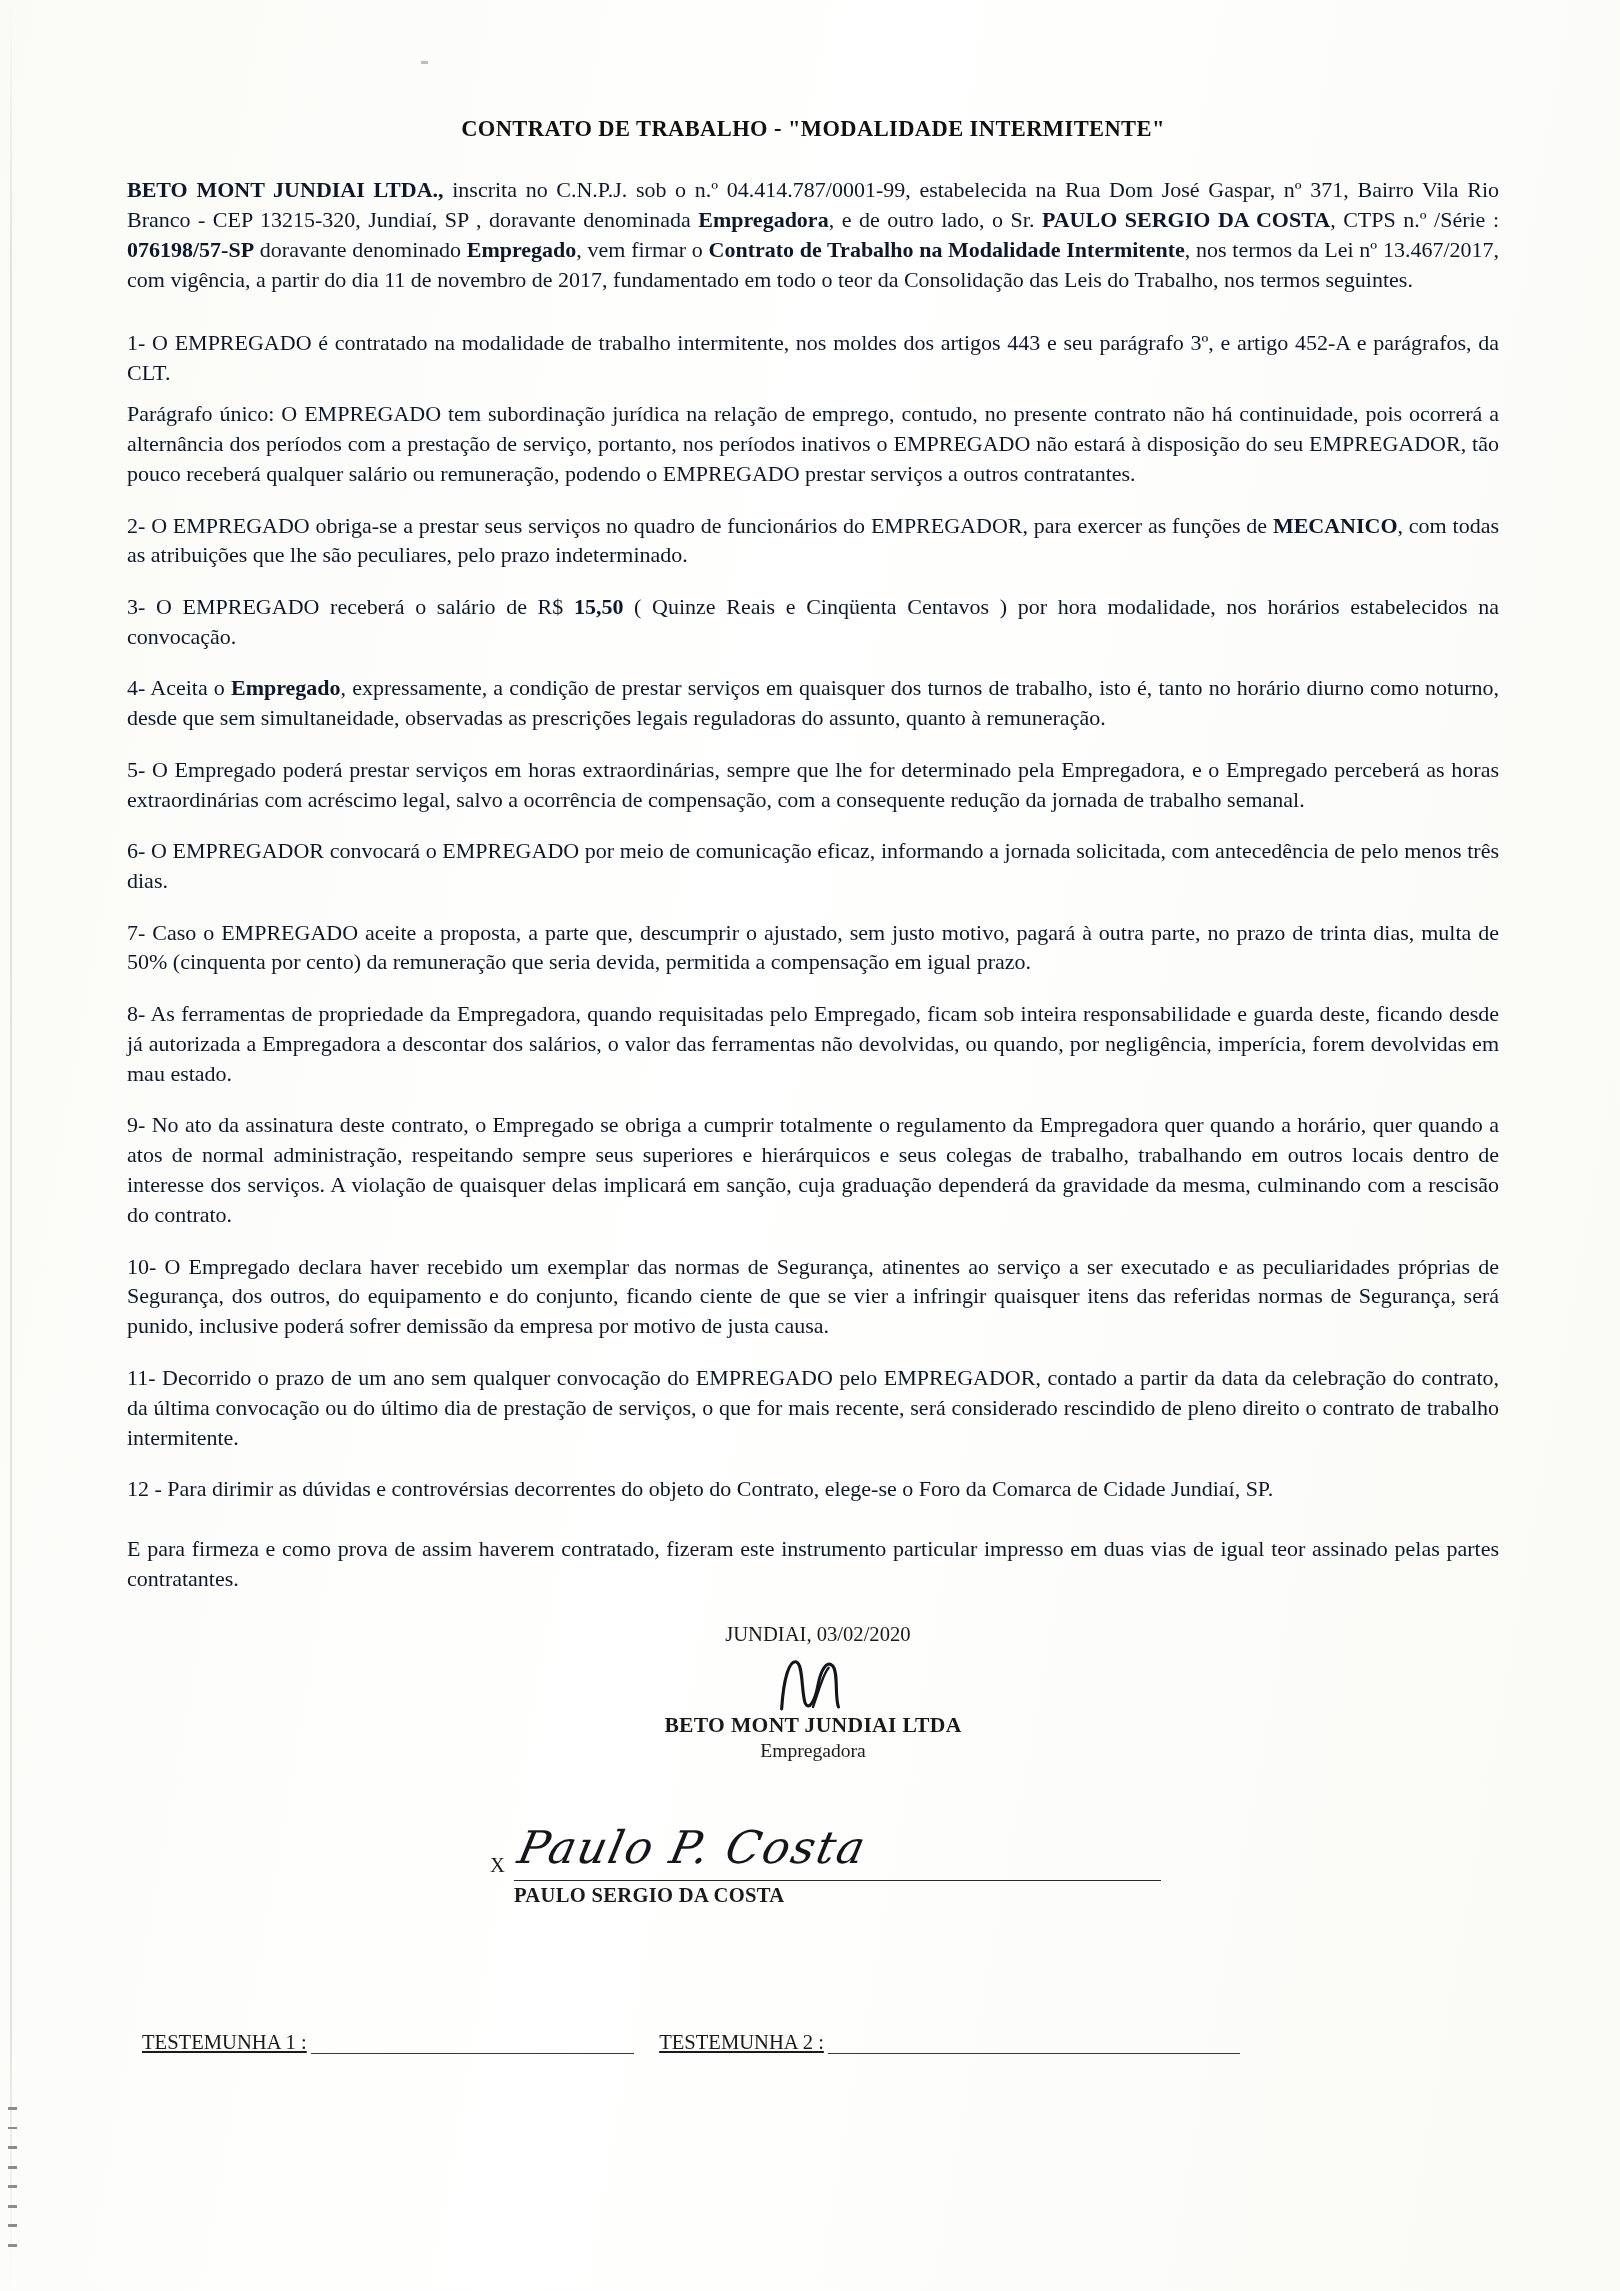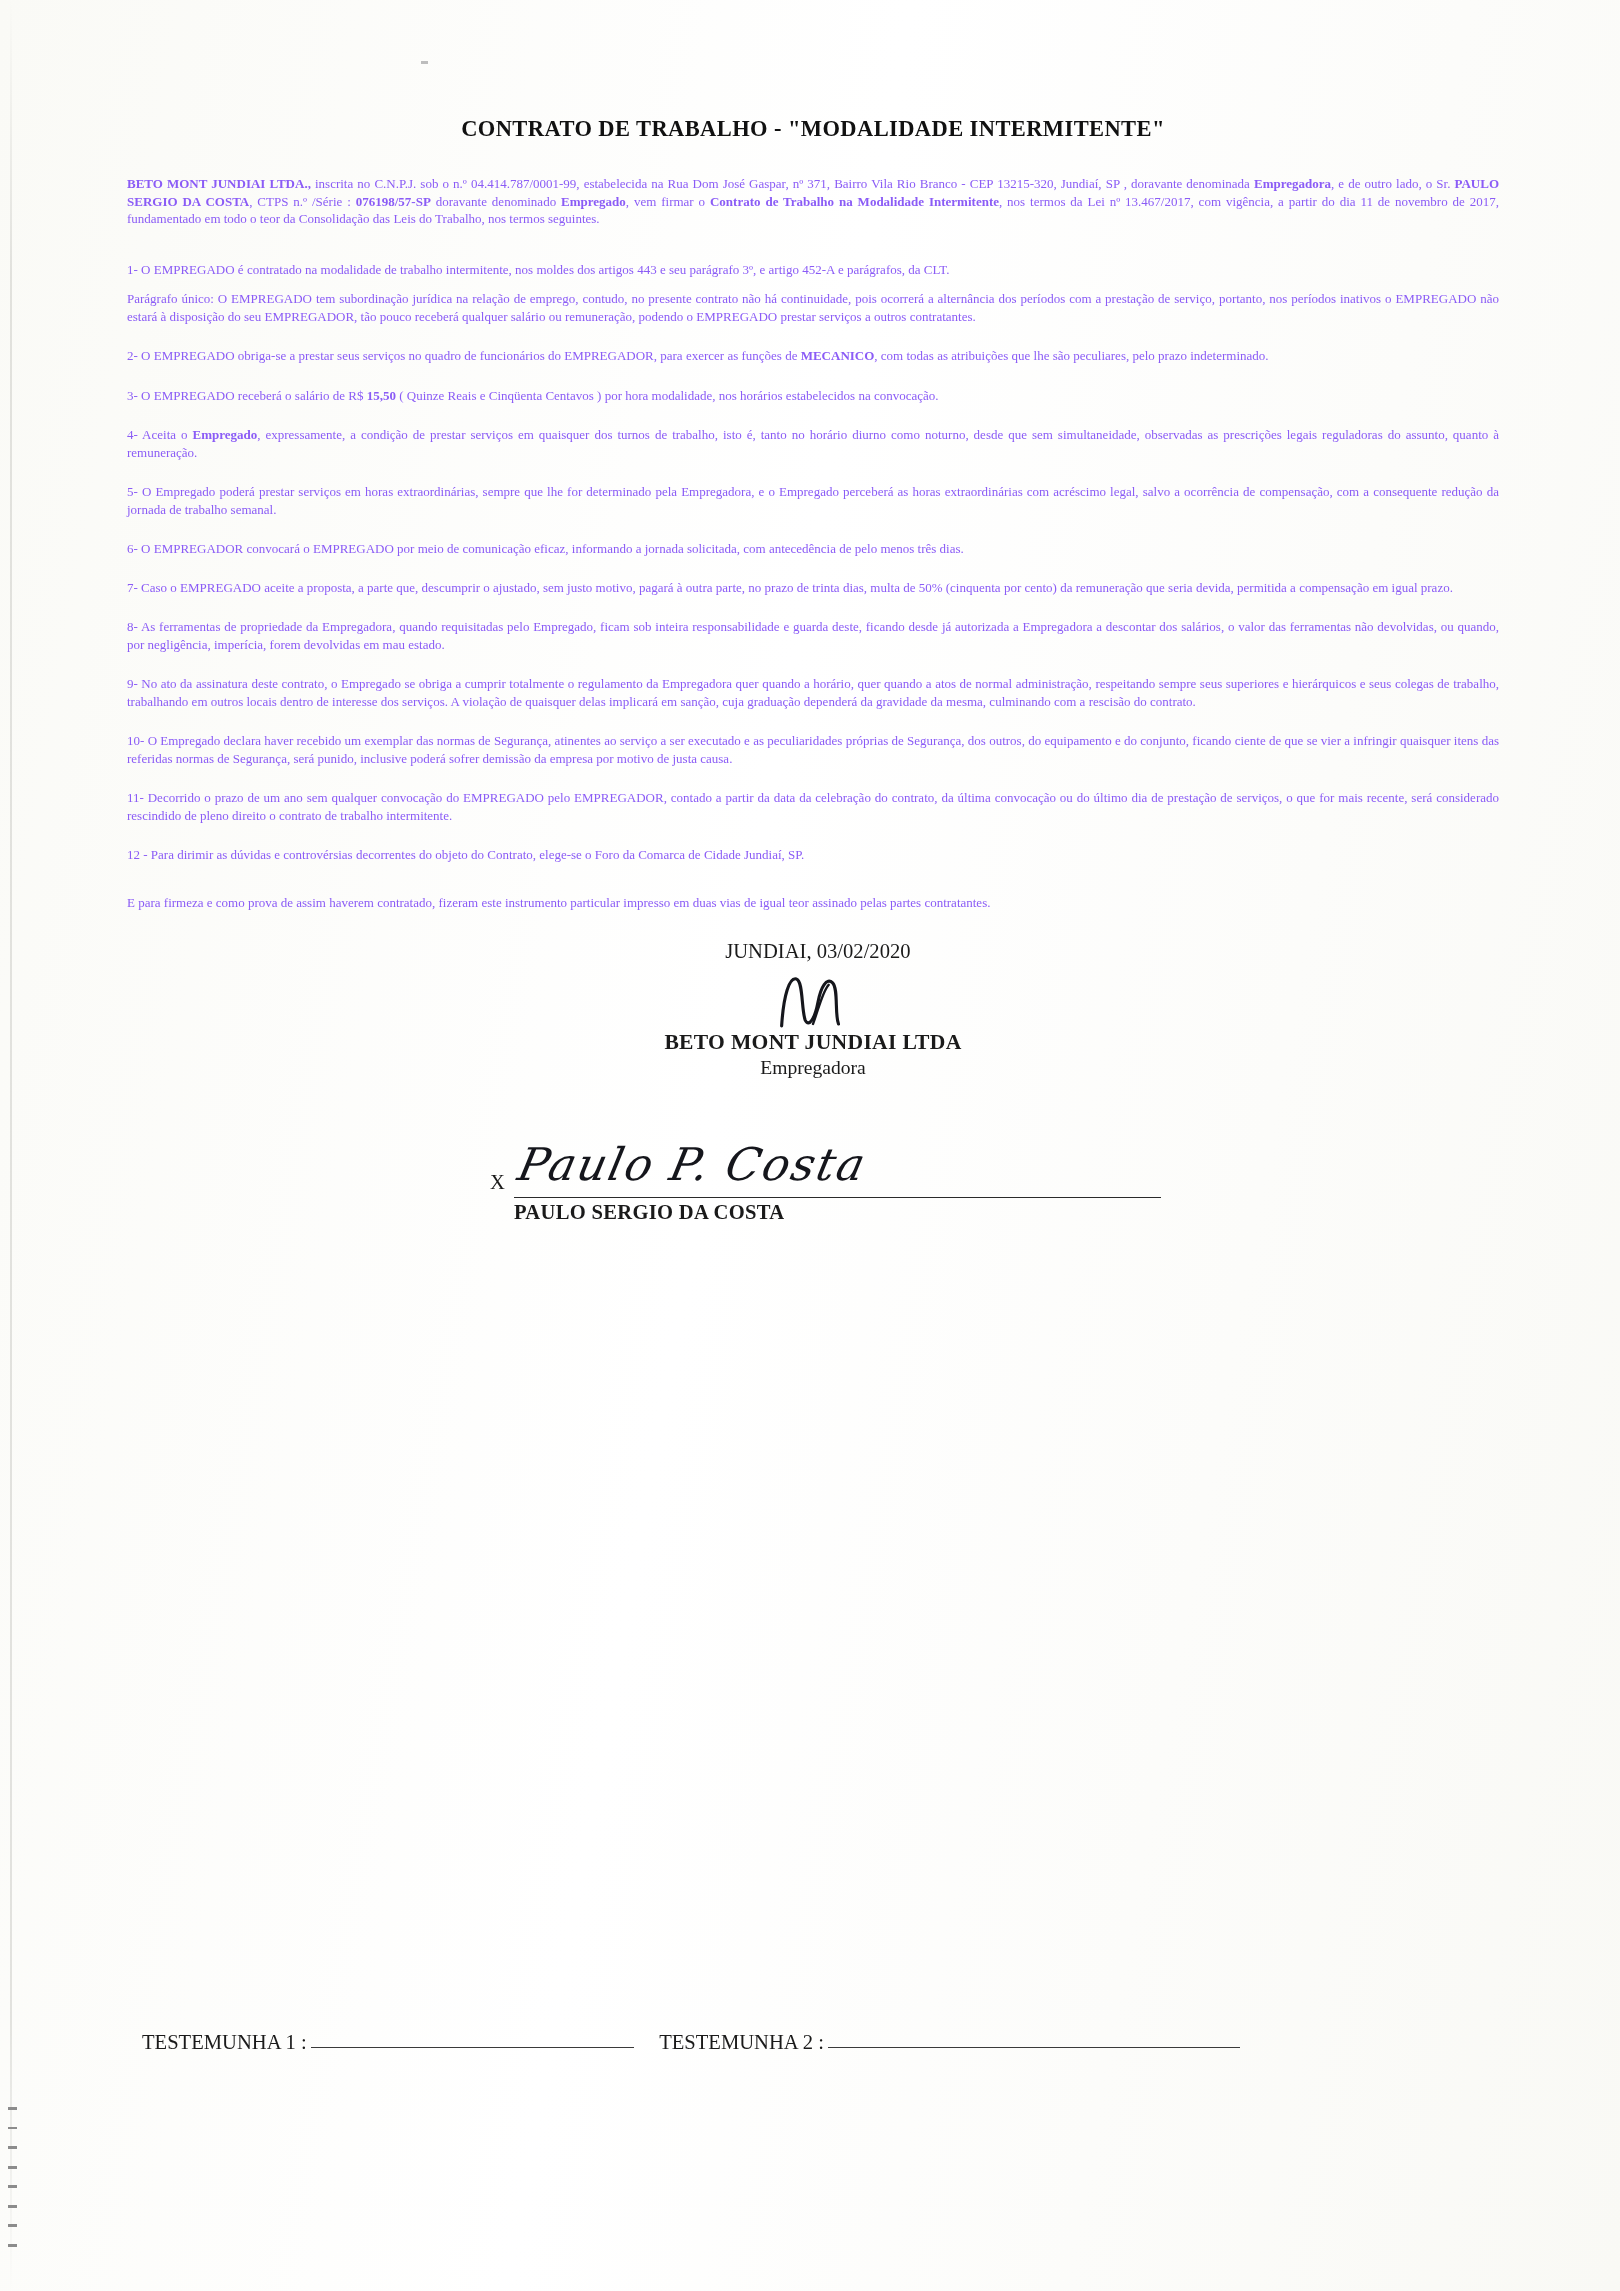--- a/index.html
+++ b/index.html
@@ -33,24 +33,24 @@
   .doc-title {
     text-align: center;
     font-weight: bold;
     font-size: 22.5px;
     letter-spacing: 0.4px;
     margin-bottom: 33px;
     color: #111;
   }
   p {
     margin: 0 0 21.6px 0;
-    font-size: 13px;
+    font-size: 22px;
     line-height: 1.36;
     text-align: justify;
-    color: #8b5cf6;
+    color: #0f172a;
   }
   .b { font-weight: bold; }
   .intro { margin-bottom: 33px; }
   .para-bold {
     font-weight: normal;
     margin-top: -9.8px;
   }
   .tight { margin-bottom: 30px; }
   .sign-block {
     margin-top: 29px;
@@ -118,21 +118,23 @@
   .witness-row {
     position: absolute;
     left: 142px;
     top: 2031px;
     width: 1343px;
     display: flex;
     font-size: 20.6px;
   }
   .witness {
     display: flex;
+    align-items: flex-end;
     white-space: nowrap;
+    text-decoration: underline;
   }
   .witness .label { padding-right: 3.9px; }
   .witness .rule {
     display: inline-block;
     border-bottom: 1.2px solid #3a3a3a;
     height: 15.7px;
   }
   .w1 .rule { width: 323px; }
   .w2 .rule { width: 412px; }
   .witness-gap { width: 25.5px; }

